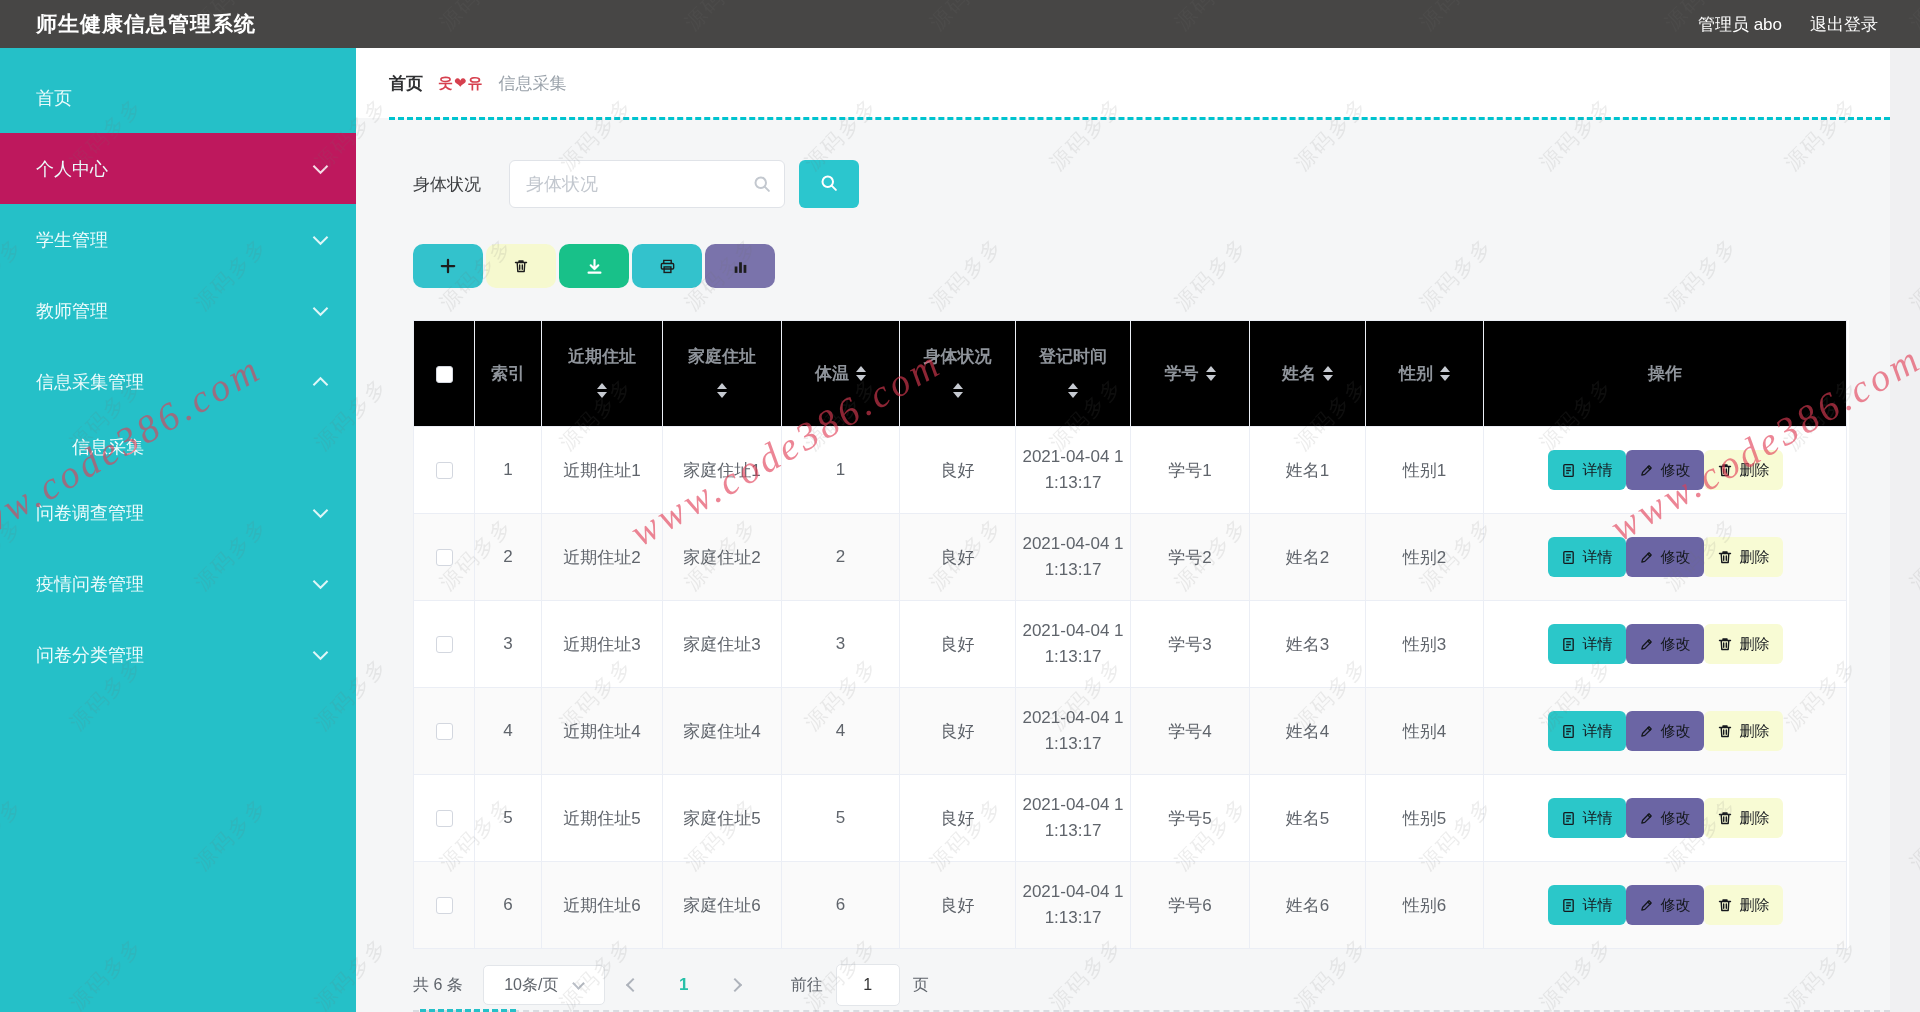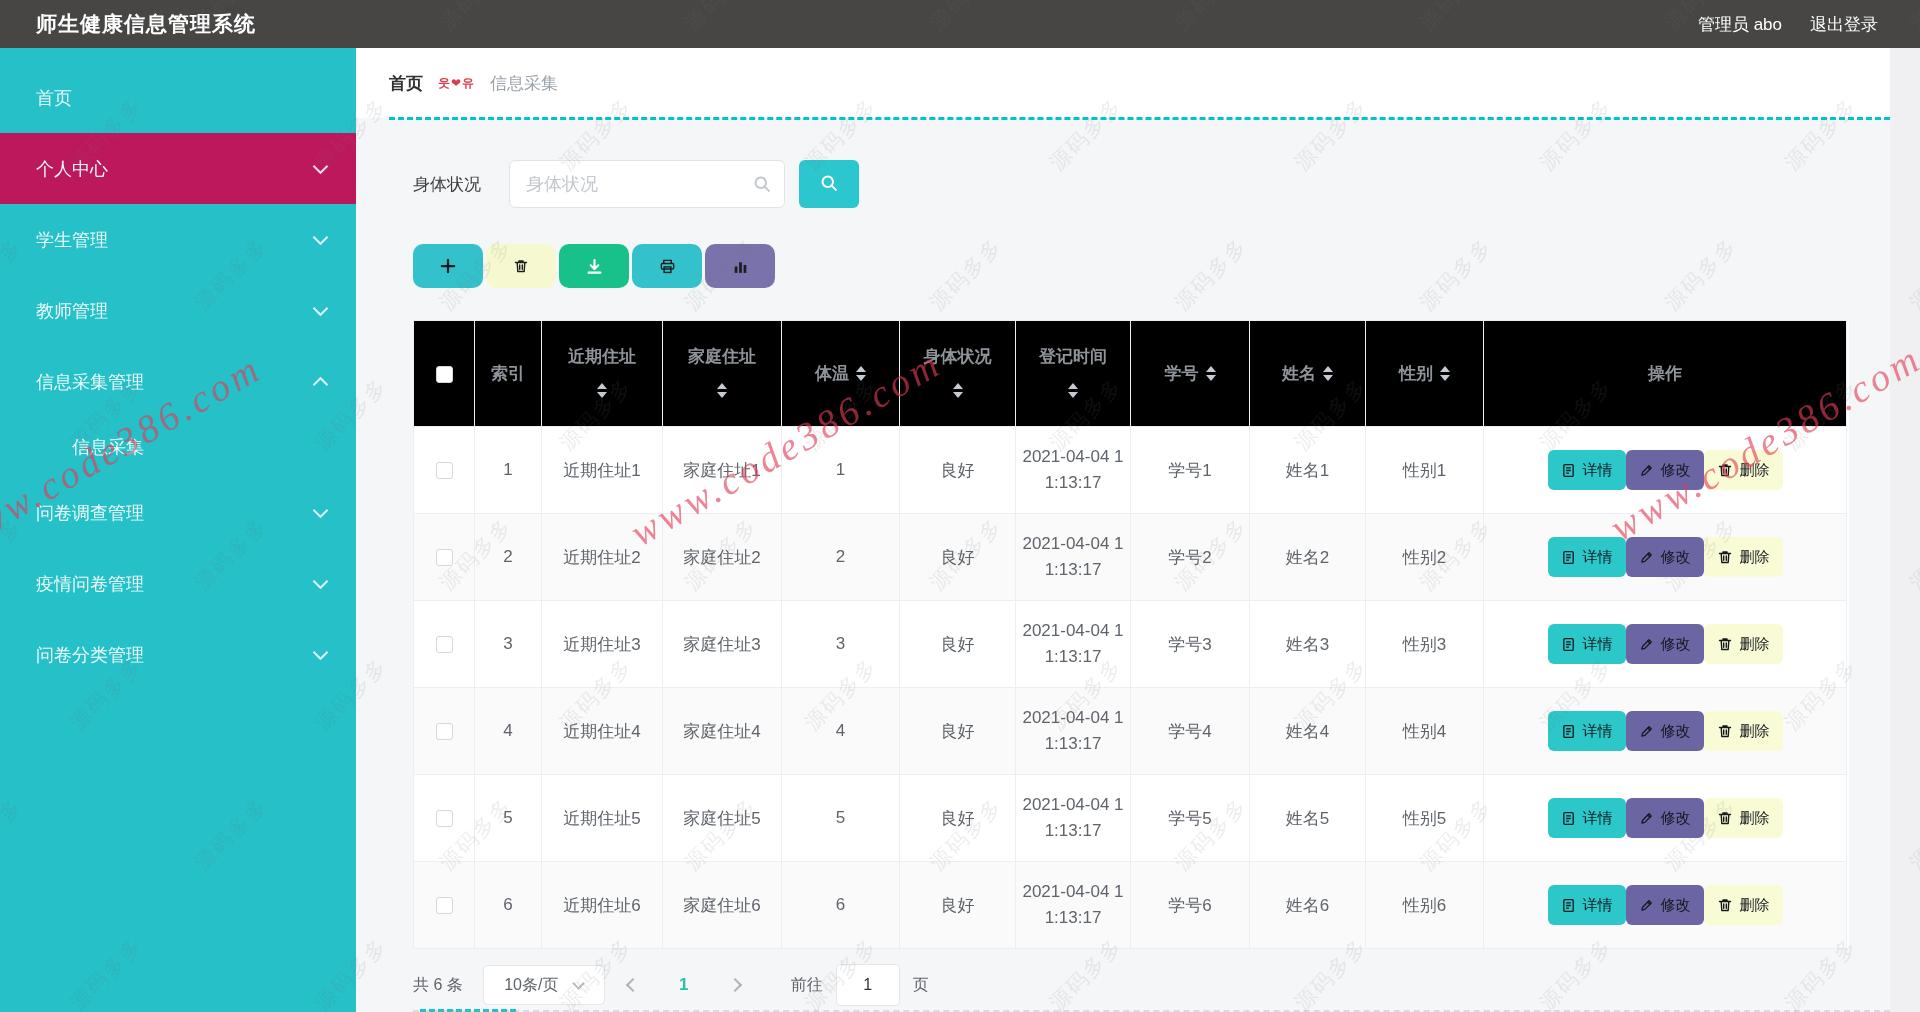--- a/index.html
+++ b/index.html
@@ -29,21 +29,21 @@
   
   .content{position:absolute;top:48px;left:356px;width:1534px;height:964px;
     background:#f5f6f7;overflow:hidden;}
   .scroll-gutter{position:absolute;top:48px;left:1890px;width:30px;height:964px;
     background:#f0f0f2;z-index:6;}
 
   .crumb-bar{height:70px;background:#fff;position:relative;display:flex;
     align-items:center;padding-left:33px;}
   .crumb{display:flex;align-items:center;gap:15px;font-size:17px;}
   .crumb-home{color:#303133;font-weight:bold;cursor:pointer;}
-  .crumb-sep{color:#d6404e;font-size:12px;font-weight:bold;letter-spacing:1px;}
+  .crumb-sep{color:#d6404e;font-size:15px;font-weight:bold;letter-spacing:1px;}
   .crumb-cur{color:#9aa2aa;}
   .crumb-divider{position:absolute;left:33px;right:0;bottom:-2px;
     border-top:3px dashed #00c3cf;}
 
   .body-area{padding:42px 44px 0 57px;position:relative;height:894px;}
 
   
   .search-row{display:flex;align-items:center;margin-bottom:36px;}
   .search-label{font-size:17px;color:#3d3f42;margin-right:28px;}
   .search-input{width:276px;height:48px;border:1px solid #e0e3e8;border-radius:6px;

